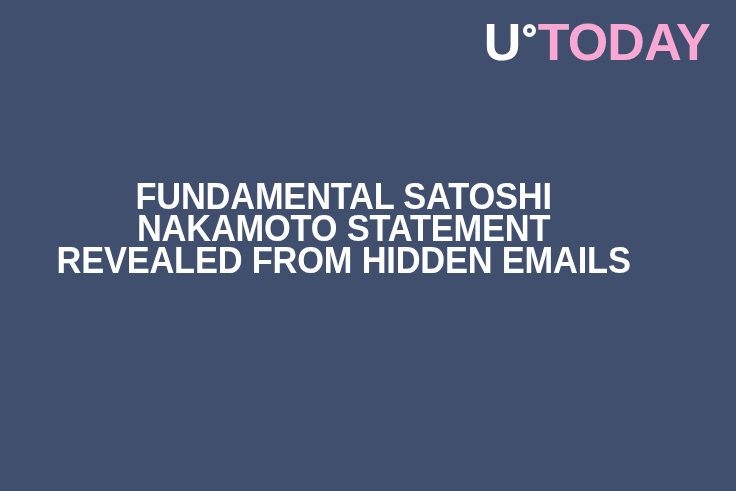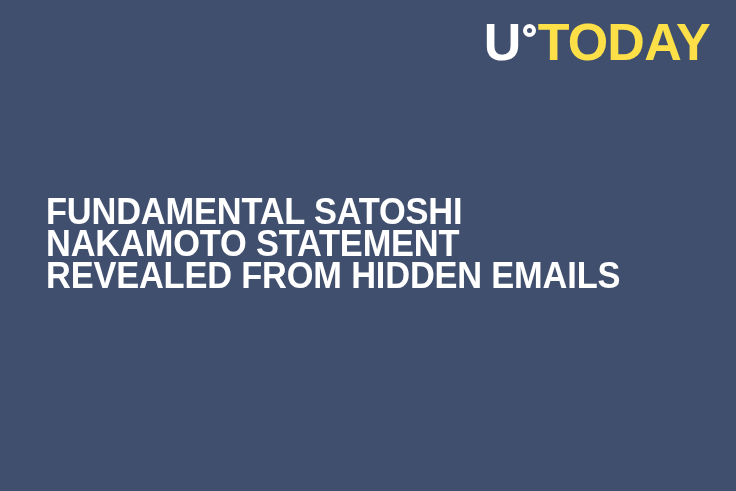--- a/index.html
+++ b/index.html
@@ -47,32 +47,33 @@
     box-sizing: border-box;
     margin-top: 6px;
     margin-left: 2px;
     margin-right: 2px;
     flex: 0 0 auto;
   }
 
   .brand-today {
     font-size: 52px;
     font-weight: 700;
-    color: #fde047;
+    color: #f9a8d4;
     letter-spacing: -0.8px;
     line-height: 0.94;
     font-stretch: condensed;
   }
 
   
   .headline {
     position: absolute;
     left: 46px;
-    top: 196px;
+    top: 181px;
     width: 640px;
+    text-align: center;
   }
 
   .headline-line {
     display: block;
     color: #ffffff;
     font-size: 37px;
     font-weight: 700;
     line-height: 32px;
     letter-spacing: -0.2px;
     text-transform: uppercase;

